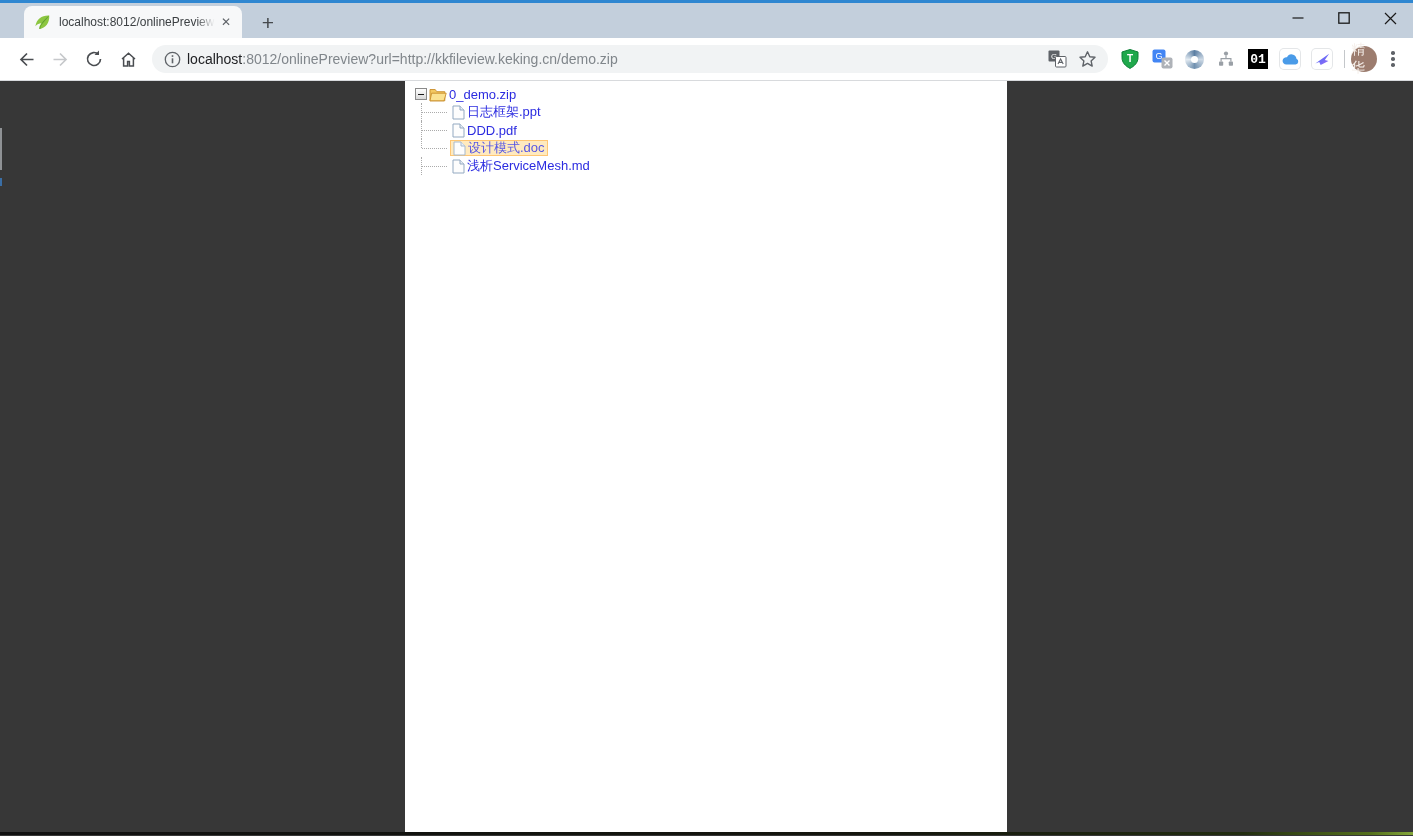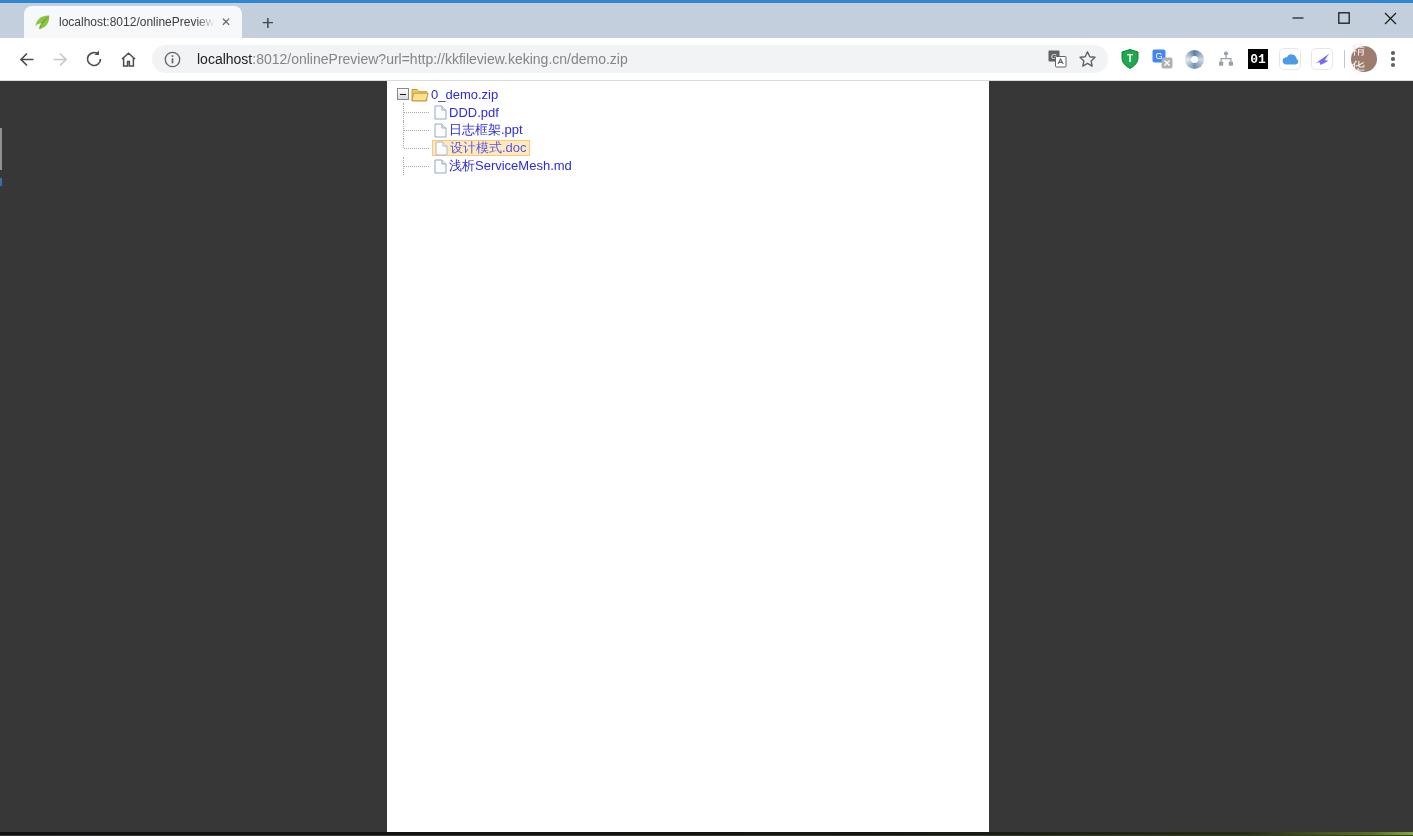--- a/index.html
+++ b/index.html
@@ -36,21 +36,21 @@
   .toolbar {
     height:43px; background:#FFFFFF; border-bottom:1px solid #D8DADD;
     display:flex; align-items:center; padding:0 8px 0 12px;
   }
   .nav-btn { width:28px; height:28px; display:flex; align-items:center; justify-content:center;
     border-radius:50%; cursor:pointer; flex:0 0 auto; margin-right:6px; }
   .omnibox {
     flex:1; height:28px; background:#F1F3F4; border-radius:14px;
     display:flex; align-items:center; padding:0 10px 0 12px; margin:0 6px 0 4px; min-width:0;
   }
-  .omni-url { flex:1; font-size:14px; white-space:nowrap; overflow:hidden; margin-left:16px; }
+  .omni-url { flex:1; font-size:14px; white-space:nowrap; overflow:hidden; margin-left:6px; }
   .omni-url .host { color:#202124; }
   .omni-url .rest { color:#80868B; }
   .omni-icon { width:22px; height:22px; display:flex; align-items:center; justify-content:center;
     flex:0 0 auto; cursor:pointer; margin-left:8px; }
 
   .ext-area { display:flex; align-items:center; flex:0 0 auto; }
   .ext-btn { width:24px; height:24px; margin:0 4px; display:flex; align-items:center;
     justify-content:center; cursor:pointer; position:relative; }
   .swirl { width:19px; height:19px; border-radius:50%;
     background:conic-gradient(#5C7FA3,#CDD9E5,#7191B0,#E3EBF2,#5C7FA3); position:relative; }
@@ -63,21 +63,21 @@
     box-shadow:0 0 0 1px #E4E6E8 inset; display:flex; align-items:center; justify-content:center; }
   .ext-sep { width:1px; height:18px; background:#C4C7CA; margin:0 6px; }
   .avatar { width:26px; height:26px; border-radius:50%; background:#9C7C6E; color:#F5EFEA;
     font-size:14px; display:flex; align-items:center; justify-content:center; letter-spacing:0; cursor:pointer; }
   .menu-dots { width:24px; height:24px; margin-left:4px; display:flex; flex-direction:column;
     align-items:center; justify-content:center; gap:2.5px; cursor:pointer; }
   .menu-dots i { width:3.5px; height:3.5px; border-radius:50%; background:#5F6368; }
 
   
   .content { position:relative; height:754px; background:#373737; }
-  .panel { position:absolute; left:387px; top:0; width:602px; height:751px; background:#FFFFFF; }
+  .panel { position:absolute; left:405px; top:0; width:602px; height:751px; background:#FFFFFF; }
 
   .tree { padding:4px 0 0 10px; font-size:13px; }
   .tree-row { display:flex; align-items:center; height:18px; }
   .toggle { width:12px; height:12px; flex:0 0 auto; border:1px solid #8A8A8A;
     background:linear-gradient(#FEFEFE,#D9D9D9); position:relative; cursor:pointer; }
   .toggle::after { content:''; position:absolute; left:2px; top:4.5px; width:6px; height:1px; background:#1a1a1a; }
   .node { display:inline-flex; align-items:center; height:16px; padding:0 2px;
     text-decoration:none; color:#2B2BE0; cursor:pointer; }
   .node .icon { margin-right:2px; display:flex; }
   .node.selected { background:#FFE6B0; border:1px solid #FFB951; opacity:.8; }
@@ -260,34 +260,34 @@
 
         <div class="tree-row">
           <span class="connector"></span>
           <a class="node">
             <span class="icon">
               <svg width="13" height="15" viewBox="0 0 13 15">
                 <path d="M1 1 h7 l4 4 v9 H1 z" fill="#FDFDFD" stroke="#93A9C1"></path>
                 <path d="M8 1 v4 h4" fill="#E7EDF5" stroke="#93A9C1"></path>
               </svg>
             </span>
-            <span>DDD.pdf</span>
+            <span>日志框架.ppt</span>
           </a>
         </div>
 
         <div class="tree-row">
           <span class="connector"></span>
           <a class="node">
             <span class="icon">
               <svg width="13" height="15" viewBox="0 0 13 15">
                 <path d="M1 1 h7 l4 4 v9 H1 z" fill="#FDFDFD" stroke="#93A9C1"></path>
                 <path d="M8 1 v4 h4" fill="#E7EDF5" stroke="#93A9C1"></path>
               </svg>
             </span>
-            <span>日志框架.ppt</span>
+            <span>DDD.pdf</span>
           </a>
         </div>
 
         <div class="tree-row last">
           <span class="connector"></span>
           <a class="node selected">
             <span class="icon">
               <svg width="13" height="15" viewBox="0 0 13 15">
                 <path d="M1 1 h7 l4 4 v9 H1 z" fill="#FDFDFD" stroke="#93A9C1"></path>
                 <path d="M8 1 v4 h4" fill="#E7EDF5" stroke="#93A9C1"></path>

